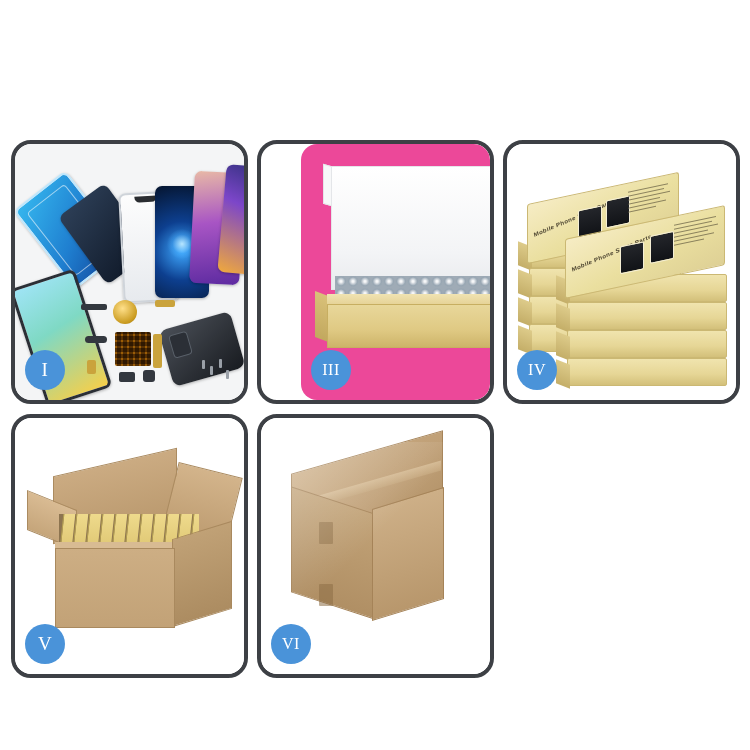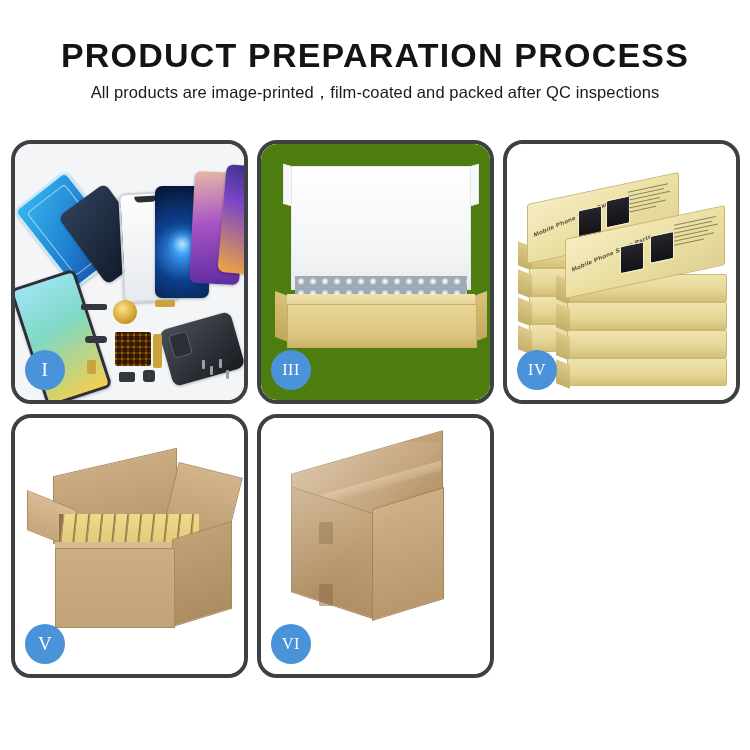--- a/index.html
+++ b/index.html
@@ -212,21 +212,21 @@
       radial-gradient(circle at 50% 50%, rgba(255,255,255,.55) 14%, rgba(255,255,255,0) 55%);
     background-size: 15px 15px;
     background-position: 7px 7px;
   }
   .wrap-fold {
     position: absolute; left: 50%; margin-left: -52px; width: 104px; height: 5px;
     background: linear-gradient(180deg, rgba(255,255,255,.85), rgba(160,175,188,.5));
   }
 
   
-  .p3 { background: #4d7c0f; }
+  .p3 { background: #ec4899; margin-left: 40px; }
   .box3-lid {
     position: absolute; left: 30px; top: 22px; width: 178px; height: 122px;
     background: linear-gradient(180deg,#ffffff 0%, #f3f4f6 70%, #e9ebee 100%);
     border: 1px solid #e4e6e9;
   }
   .box3-lidflapL {
     position: absolute; left: 22px; top: 22px; width: 14px; height: 38px;
     background: #f7f8f9; border: 1px solid #e4e6e9;
     transform: skewY(16deg);
   }
@@ -390,24 +390,20 @@
     position: absolute; left: 22px; top: 24px; width: 170px; height: 170px;
     background: linear-gradient(135deg, rgba(255,255,255,.35), rgba(255,255,255,0) 55%);
     pointer-events: none;
   }
 </style>
 </head>
 <body>
 
 <div class="page">
 
-  <div class="header">
-    <div class="title">PRODUCT PREPARATION PROCESS</div>
-    <div class="subtitle">All products are image-printed，film-coated and packed after QC inspections</div>
-  </div>
 
   <div class="grid">
 
     <div class="panel">
       <div class="panel-stage p1">
         <div class="ph ph-a"></div>
         <div class="ph ph-b"></div>
         <div class="ph ph-c"></div>
         <div class="ph ph-d"></div>
         <div class="ph ph-e"></div>

